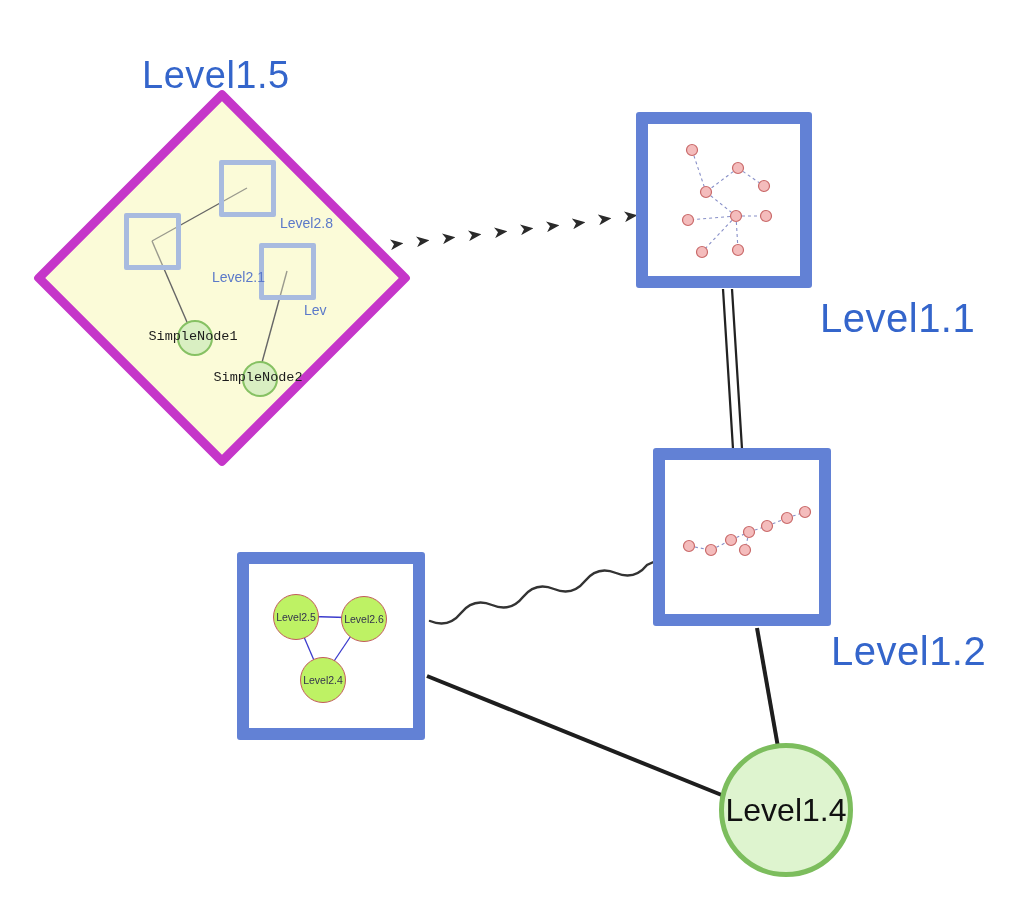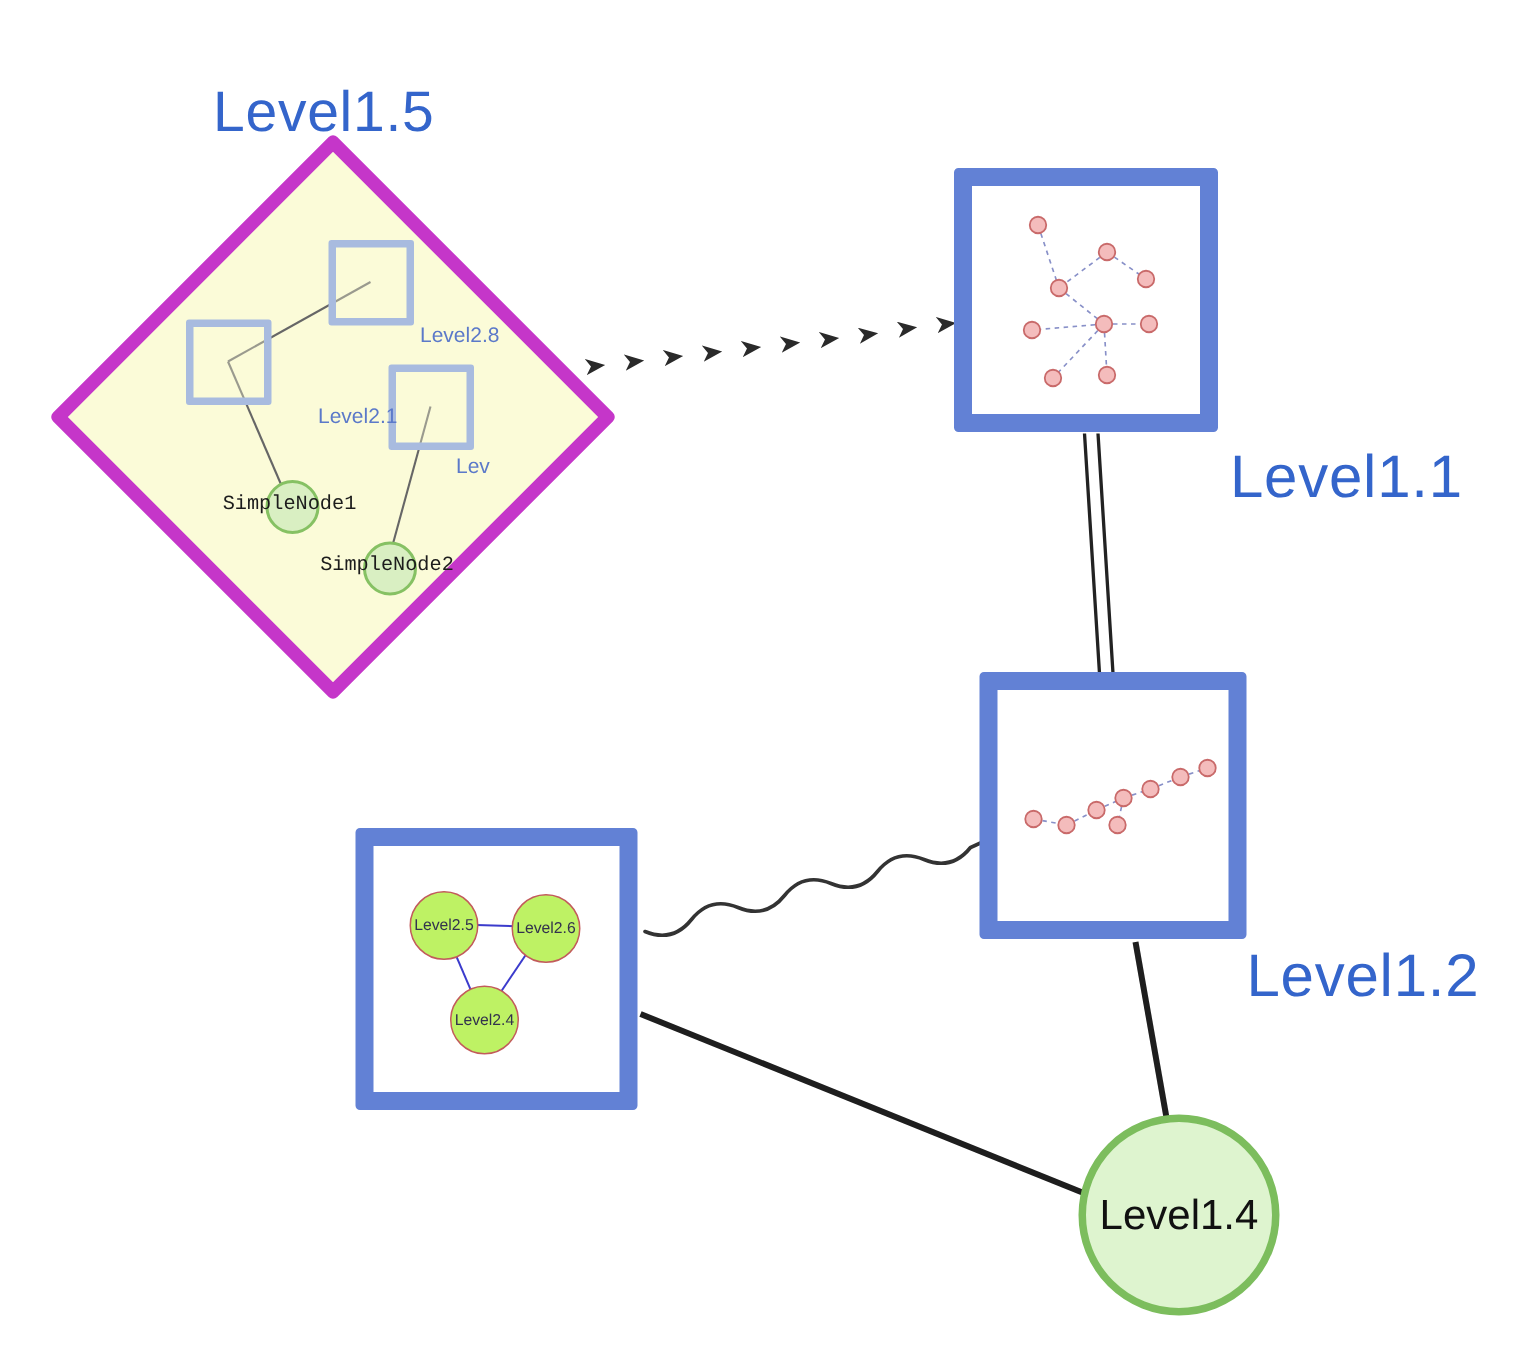--- a/index.html
+++ b/index.html
@@ -43,21 +43,21 @@
   .big-label{
     position:absolute;color:#3465cb;font-size:40px;letter-spacing:0.5px;
   }
   .lvl15-label{font-size:38px;}
 
   
   .big-green{
     position:absolute;left:719px;top:743px;width:124px;height:124px;border-radius:50%;
     background:#def4cf;border:5px solid #7cbd5d;
     display:flex;align-items:center;justify-content:center;
-    font-size:28px;color:#111;
+    font-size:32px;color:#111;
   }
 
   
   .pink-circle{
     position:absolute;width:44px;height:44px;border-radius:50%;
     background:#bef264;border:1.5px solid #c25b5b;
     display:flex;align-items:center;justify-content:center;
     font-size:10.5px;color:#33334d;white-space:nowrap;
   }
 </style>

